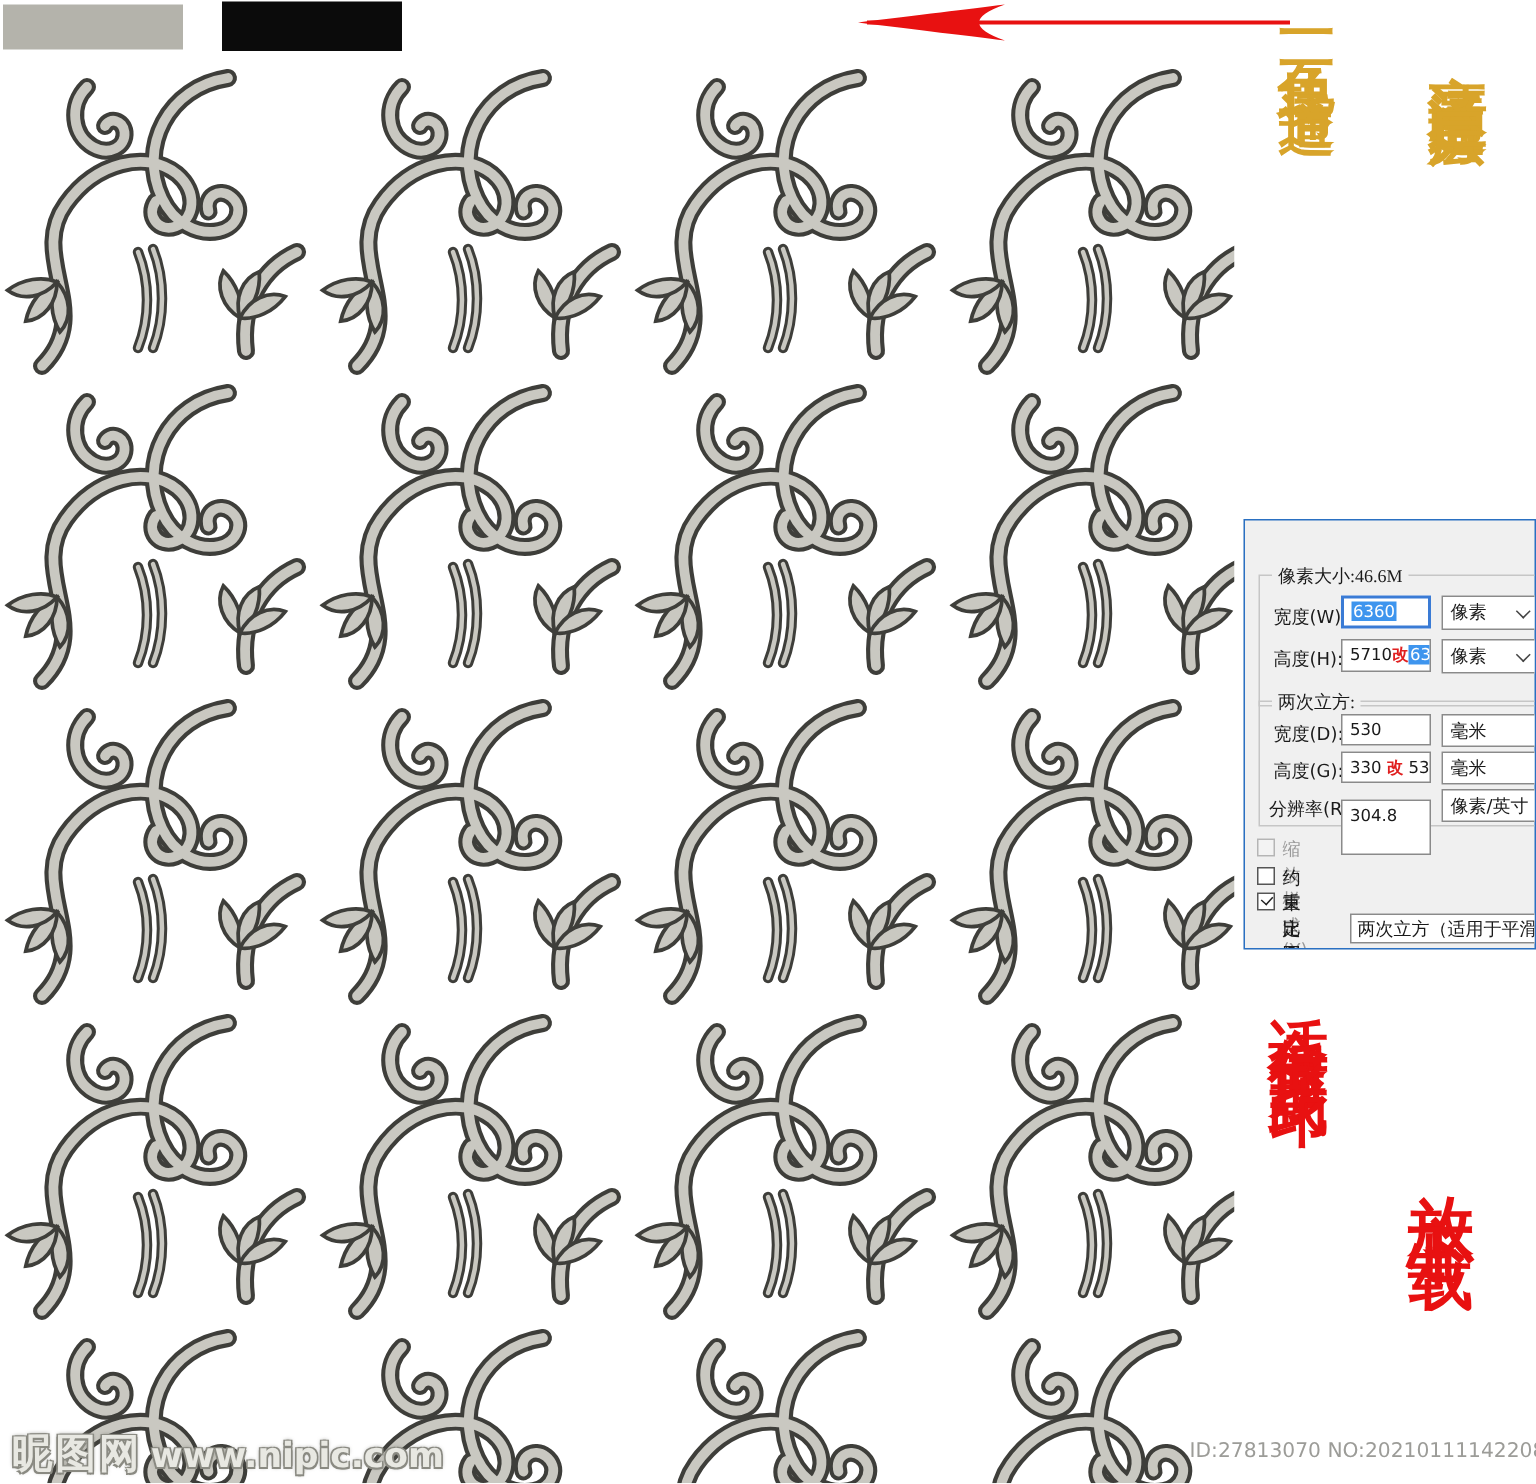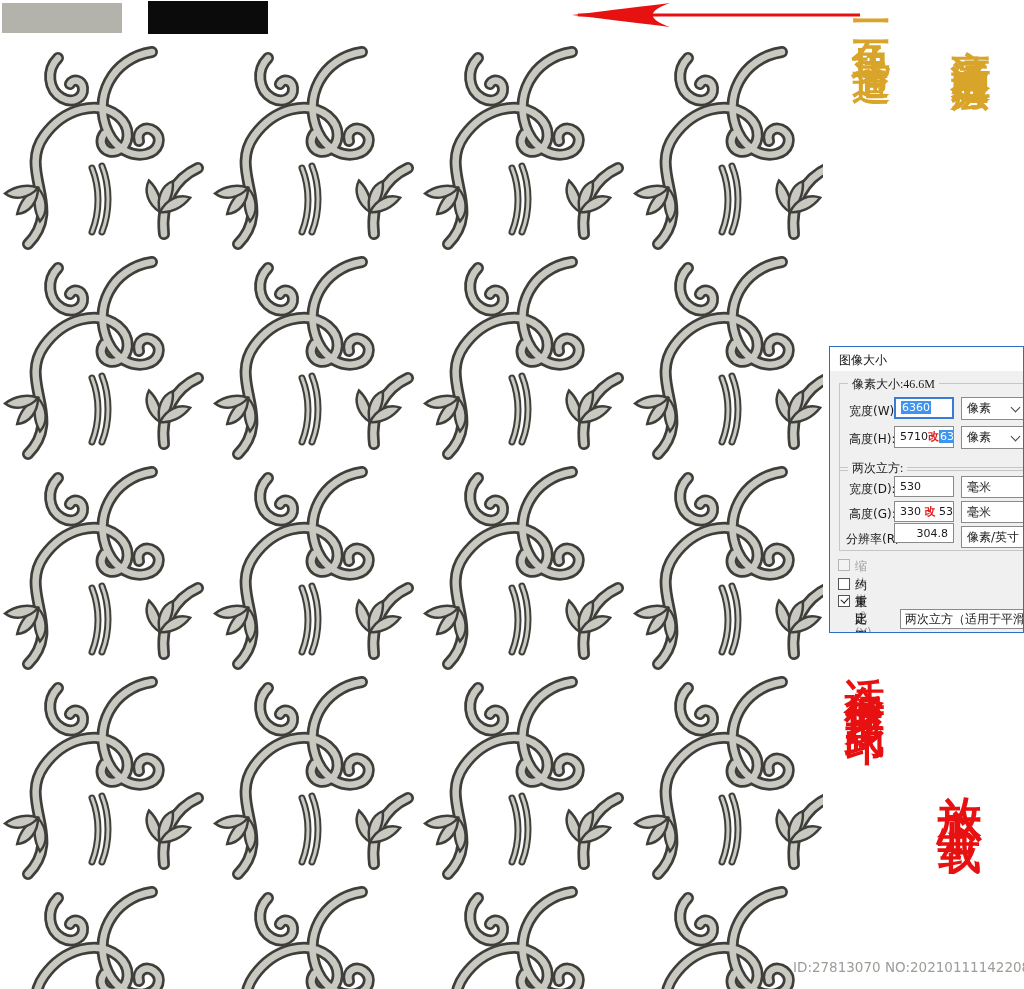--- a/index.html
+++ b/index.html
@@ -131,23 +131,20 @@
     <path d="M578,15 L860,15" stroke="#e81111" stroke-width="2.8" fill="none"></path>
     <path d="M572,15 C612,10 646,6 670,3 C647,11 647,19 670,27 C646,24 612,20 572,15 Z" fill="#e81111"></path>
   </svg>
 
   <div class="vtext gold col-gold-right">高清通道分层</div>
   <div class="vtext gold col-gold-left">一色块一通道</div>
   <div class="vtext red col-red-left">适合任何形式印</div>
   <div class="vtext red col-red-right">放心下载</div>
 
   <div class="dialog">
-    <div class="titlebar">
-      <span class="title">图像大小</span>
-    </div>
 
     <div class="groupbox gb1">
       <span class="legend">像素大小:46.6M</span>
     </div>
     <span class="dlabel" style="left:19px; top:56px;">宽度(W):</span>
     <div class="dinput focused" style="left:64px; top:50px; width:60px;">
       <span class="sel">6360</span>
     </div>
     <div class="unitbox" style="left:131px; top:50px; width:70px;">
       <span>像素</span>
@@ -176,21 +173,21 @@
 
     <span class="dlabel" style="left:19px; top:159px;">高度(G):</span>
     <div class="dinput" style="left:64px; top:154px; width:60px; height:21px;">
       <span>330 </span><span class="redchar">改</span><span> 530</span>
     </div>
     <div class="unitbox" style="left:131px; top:154px; width:70px; height:22px;">
       <span>毫米</span>
     </div>
 
     <span class="dlabel" style="left:16px; top:184px;">分辨率(R):</span>
-    <div class="dinput" style="left:64px; top:176px; width:60px; height:20px;text-align:right;">
+    <div class="dinput" style="left:64px; top:186px; width:60px; height:37px;">
       <span>304.8</span>
     </div>
     <div class="unitbox" style="left:131px; top:179px; width:70px; height:22px;">
       <span>像素/英寸</span>
     </div>
 
     <div class="cbrow" style="top:211px;">
       <span class="cbox disabled"></span>
       <span class="cblabel disabled">缩放样式(Y)</span>
     </div>
@@ -201,15 +198,19 @@
     <div class="cbrow" style="top:247px;">
       <span class="cbox checked"></span>
       <span class="cblabel">重定图像像素(I):</span>
     </div>
 
     <div class="combobox">
       <span>两次立方（适用于平滑渐变</span>
     </div>
   </div>
 
+  <div class="wm-left">
+    <span class="site">昵图网</span>
+    <span class="url">www.nipic.com</span>
+  </div>
   <div class="wm-id">ID:27813070 NO:20210111142208553088</div>
 
 </div>
 
 </body></html>

